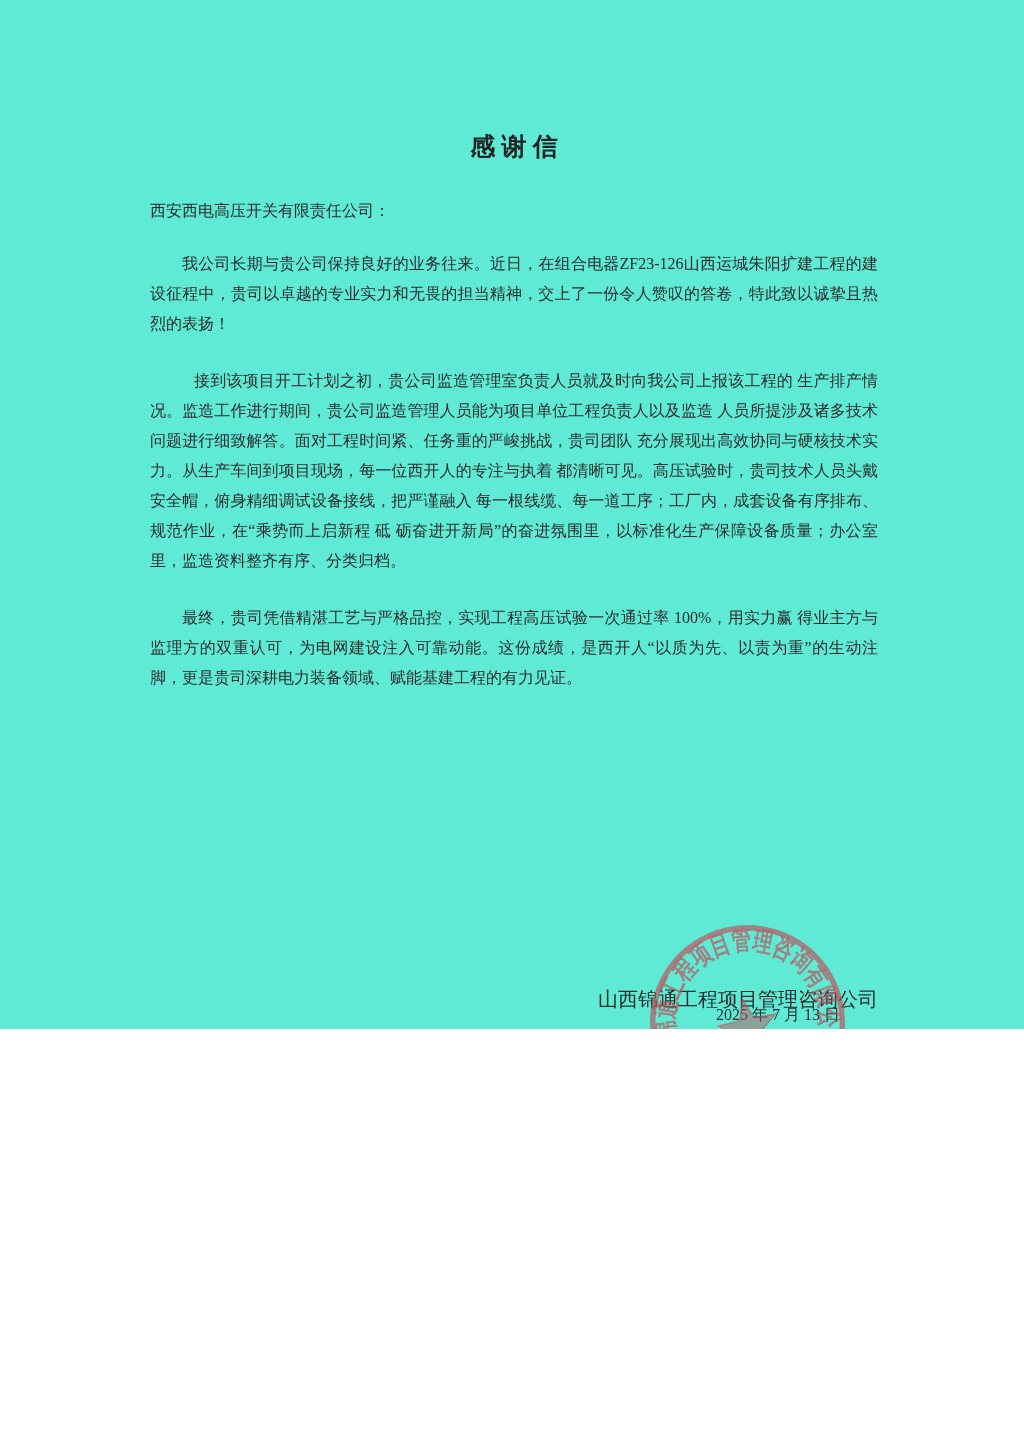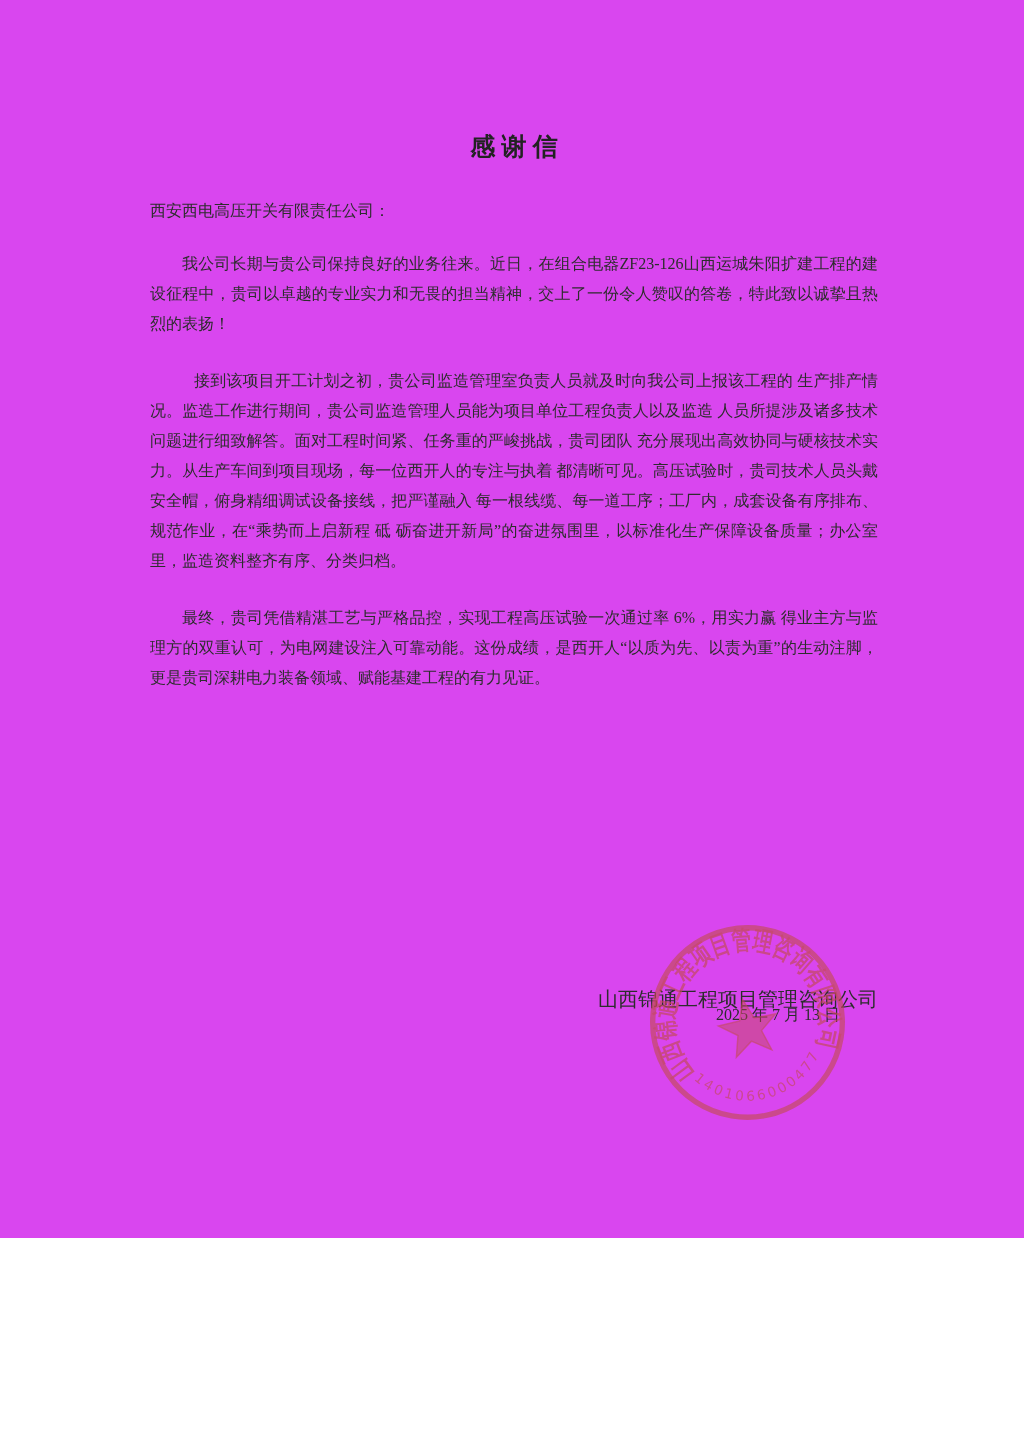--- a/index.html
+++ b/index.html
@@ -3,22 +3,22 @@
 <meta charset="utf-8">
 <style>
   html, body {
     margin: 0;
     padding: 0;
     background: #ffffff;
   }
   .page {
     position: relative;
     width: 1024px;
-    height: 1238px;
-    background: #d946ef;
+    height: 1029px;
+    background: #5eead4;
     font-family: "Liberation Serif", "DejaVu Serif", serif;
     color: #2d2d2d;
     overflow: hidden;
   }
   .content {
     position: absolute;
     left: 150px;
     top: 132px;
     width: 728px;
   }
@@ -91,21 +91,21 @@
 
   <div class="content">
     <h1 class="letter-title">感 谢 信</h1>
 
     <p class="salutation">西安西电高压开关有限责任公司：</p>
 
     <p class="para">我公司长期与贵公司保持良好的业务往来。近日，在组合电器ZF23-126山西运城朱阳扩建工程的建设征程中，贵司以卓越的专业实力和无畏的担当精神，交上了一份令人赞叹的答卷，特此致以诚挚且热烈的表扬！</p>
 
     <p class="para indent-lg">接到该项目开工计划之初，贵公司监造管理室负责人员就及时向我公司上报该工程的 生产排产情况。监造工作进行期间，贵公司监造管理人员能为项目单位工程负责人以及监造 人员所提涉及诸多技术问题进行细致解答。面对工程时间紧、任务重的严峻挑战，贵司团队 充分展现出高效协同与硬核技术实力。从生产车间到项目现场，每一位西开人的专注与执着 都清晰可见。高压试验时，贵司技术人员头戴安全帽，俯身精细调试设备接线，把严谨融入 每一根线缆、每一道工序；工厂内，成套设备有序排布、规范作业，在“乘势而上启新程 砥 砺奋进开新局”的奋进氛围里，以标准化生产保障设备质量；办公室里，监造资料整齐有序、分类归档。</p>
 
-    <p class="para">最终，贵司凭借精湛工艺与严格品控，实现工程高压试验一次通过率 6%，用实力赢 得业主方与监理方的双重认可，为电网建设注入可靠动能。这份成绩，是西开人“以质为先、以责为重”的生动注脚，更是贵司深耕电力装备领域、赋能基建工程的有力见证。</p>
+    <p class="para">最终，贵司凭借精湛工艺与严格品控，实现工程高压试验一次通过率 100%，用实力赢 得业主方与监理方的双重认可，为电网建设注入可靠动能。这份成绩，是西开人“以质为先、以责为重”的生动注脚，更是贵司深耕电力装备领域、赋能基建工程的有力见证。</p>
 
   </div>
 
   <div class="company-line">山西锦通工程项目管理咨询公司</div>
 
   <div class="date-line">2025 年 7 月 13 日</div>
 
   <svg class="stamp" viewBox="-110 -110 220 220" xmlns="http://www.w3.org/2000/svg">
 
     <circle cx="0" cy="0" r="97" fill="none" stroke="#c34a54" stroke-width="5.5" stroke-opacity="0.78"></circle>

